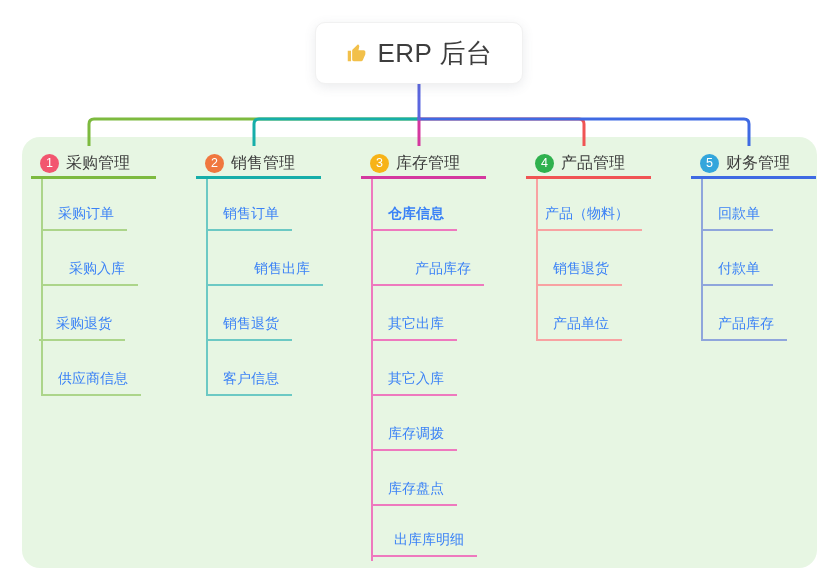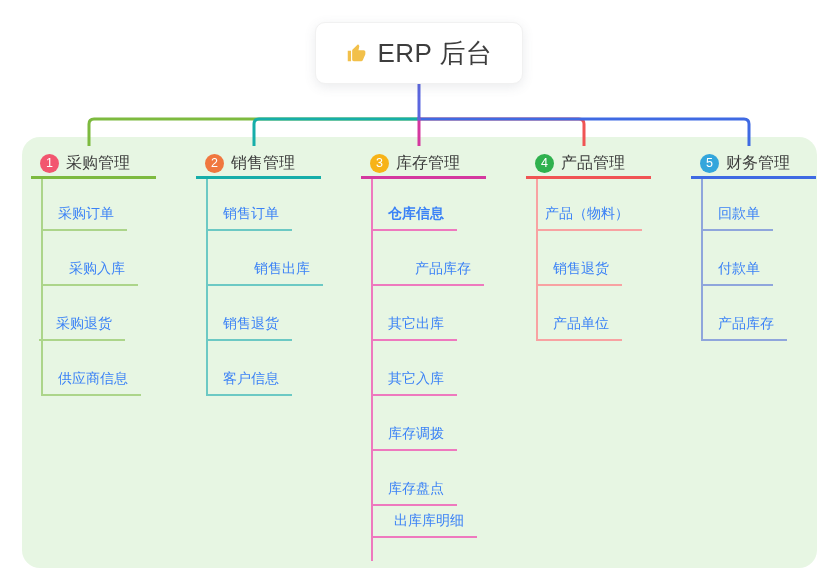--- a/index.html
+++ b/index.html
@@ -82,21 +82,21 @@
       <span class="badge" style="background: rgb(247, 179, 24);">3</span>
       <span class="branch-title">库存管理</span>
     </div>
     <div class="vline" style="left: 371px; top: 179px; height: 382px; background: rgb(238, 121, 190);"></div>
     <div class="child-node" style="left: 371px; top: 203px; border-bottom-color: rgb(238, 121, 190); font-weight: bold;">仓库信息</div>
     <div class="child-node" style="left: 371px; top: 258px; border-bottom-color: rgb(238, 121, 190); padding-left: 44px;">产品库存</div>
     <div class="child-node" style="left: 371px; top: 313px; border-bottom-color: rgb(238, 121, 190);">其它出库</div>
     <div class="child-node" style="left: 371px; top: 368px; border-bottom-color: rgb(238, 121, 190);">其它入库</div>
     <div class="child-node" style="left: 371px; top: 423px; border-bottom-color: rgb(238, 121, 190);">库存调拨</div>
     <div class="child-node" style="left: 371px; top: 478px; border-bottom-color: rgb(238, 121, 190);">库存盘点</div>
-    <div class="child-node" style="left: 371px; top: 510px; border-bottom-color: rgb(238, 121, 190); padding-left: 23px;">出库库明细</div>
+    <div class="child-node" style="left: 371px; top: 529px; border-bottom-color: rgb(238, 121, 190); padding-left: 23px;">出库库明细</div>
     <div class="branch-label" style="left: 526px; border-bottom-color: rgb(240, 84, 84);">
       <span class="badge" style="background: rgb(47, 177, 78);">4</span>
       <span class="branch-title">产品管理</span>
     </div>
     <div class="vline" style="left: 536px; top: 179px; height: 162px; background: rgb(248, 162, 162);"></div>
     <div class="child-node" style="left: 536px; top: 203px; border-bottom-color: rgb(248, 162, 162); padding-left: 9px;">产品（物料）</div>
     <div class="child-node" style="left: 536px; top: 258px; border-bottom-color: rgb(248, 162, 162);">销售退货</div>
     <div class="child-node" style="left: 536px; top: 313px; border-bottom-color: rgb(248, 162, 162);">产品单位</div>
     <div class="branch-label" style="left: 691px; border-bottom-color: rgb(63, 106, 227);">
       <span class="badge" style="background: rgb(51, 166, 220);">5</span>

